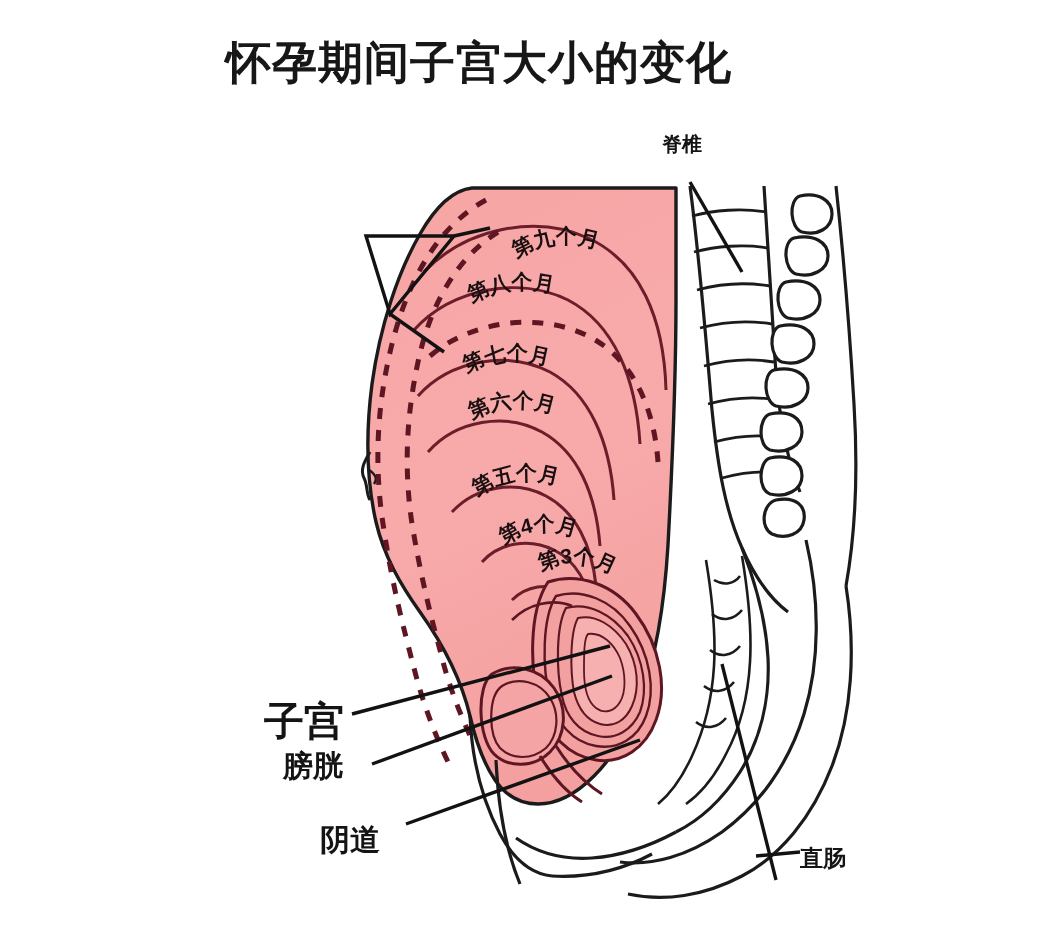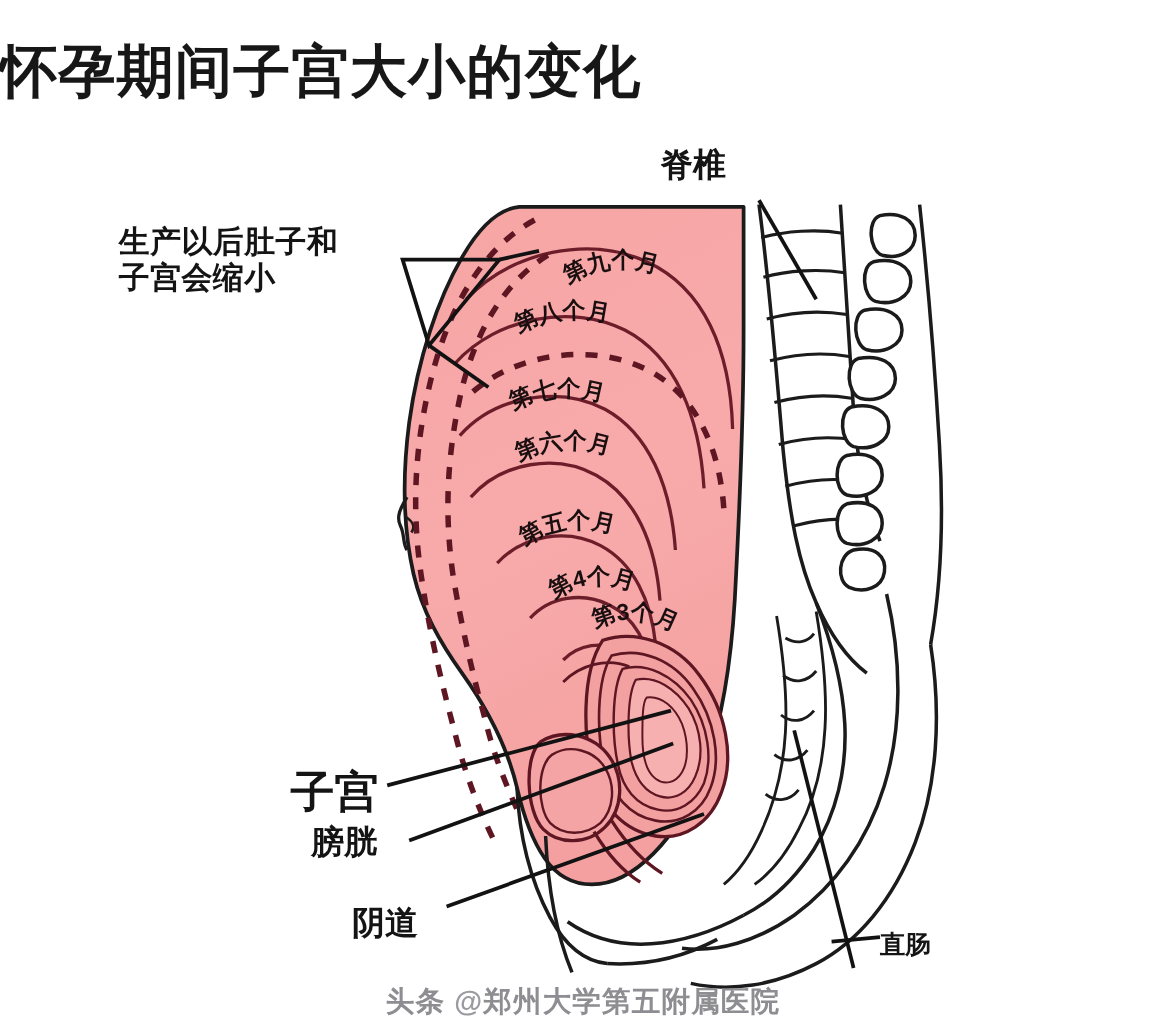--- a/index.html
+++ b/index.html
@@ -30,36 +30,36 @@
     position: absolute;
     color: #141414;
     white-space: pre;
     line-height: 1.18;
     font-weight: 700;
   }
   #page-title {
     left: 0;
     top: 36px;
     width: 958px;
-    text-align: left;
-    font-size: 52px;
+    text-align: center;
+    font-size: 45px;
     letter-spacing: 1px;
     font-weight: 700;
     color: #171717;
   }
   #label-postpartum {
     left: 108px;
     top: 203px;
     font-size: 28px;
     letter-spacing: 0.5px;
   }
   #label-spine {
-    left: 600px;
+    left: 662px;
     top: 133px;
-    font-size: 30px;
+    font-size: 20px;
   }
   #label-rectum {
     left: 800px;
     top: 845px;
     font-size: 23px;
   }
   #label-uterus {
     left: 264px;
     top: 698px;
     font-size: 40px;
@@ -289,23 +289,22 @@
       <path d="M372,764 L612,676"></path>
 
       <path d="M406,824 L640,740"></path>
 
       <path d="M776,880 L722,664"></path>
       <path d="M756,856 L800,852"></path>
     </g>
 
   </svg>
 
-  <div class="txt" id="label-postpartum"><span>生产以后肚子和</span><br><span>子宫会缩小</span></div>
+  <div class="txt" id="label-postpartum"><br></div>
 
   <div class="txt" id="label-spine">脊椎</div>
   <div class="txt" id="label-rectum">直肠</div>
   <div class="txt" id="label-uterus">子宫</div>
   <div class="txt" id="label-bladder">膀胱</div>
   <div class="txt" id="label-vagina">阴道</div>
 
-  <div id="watermark"><span>头条</span> <span class="wm-at">@</span><span>郑州大学第五附属医院</span></div>
 
 </div>
 
 </body></html>

